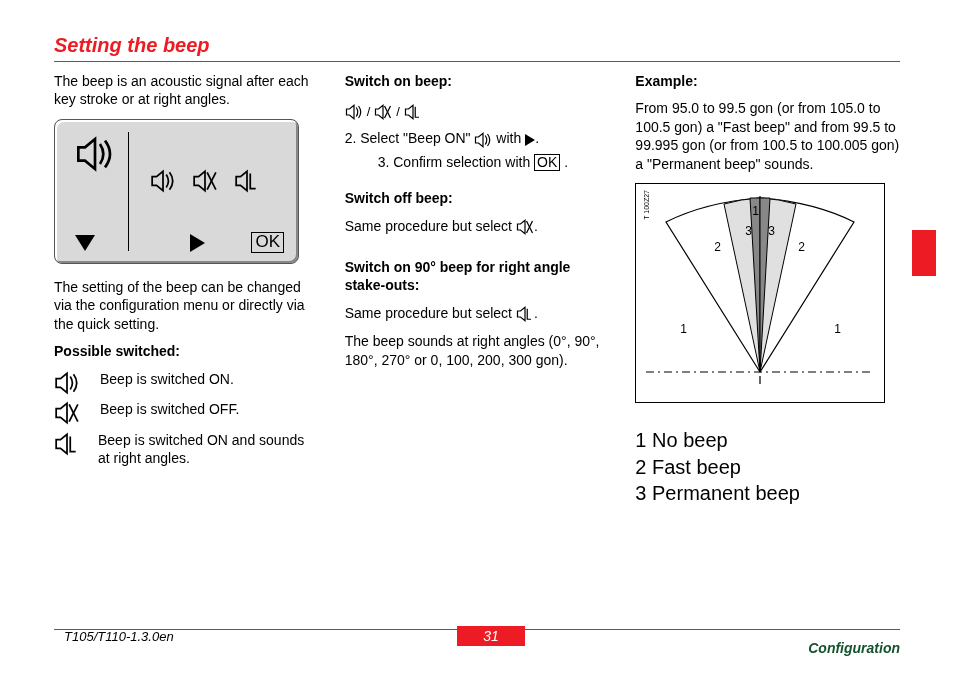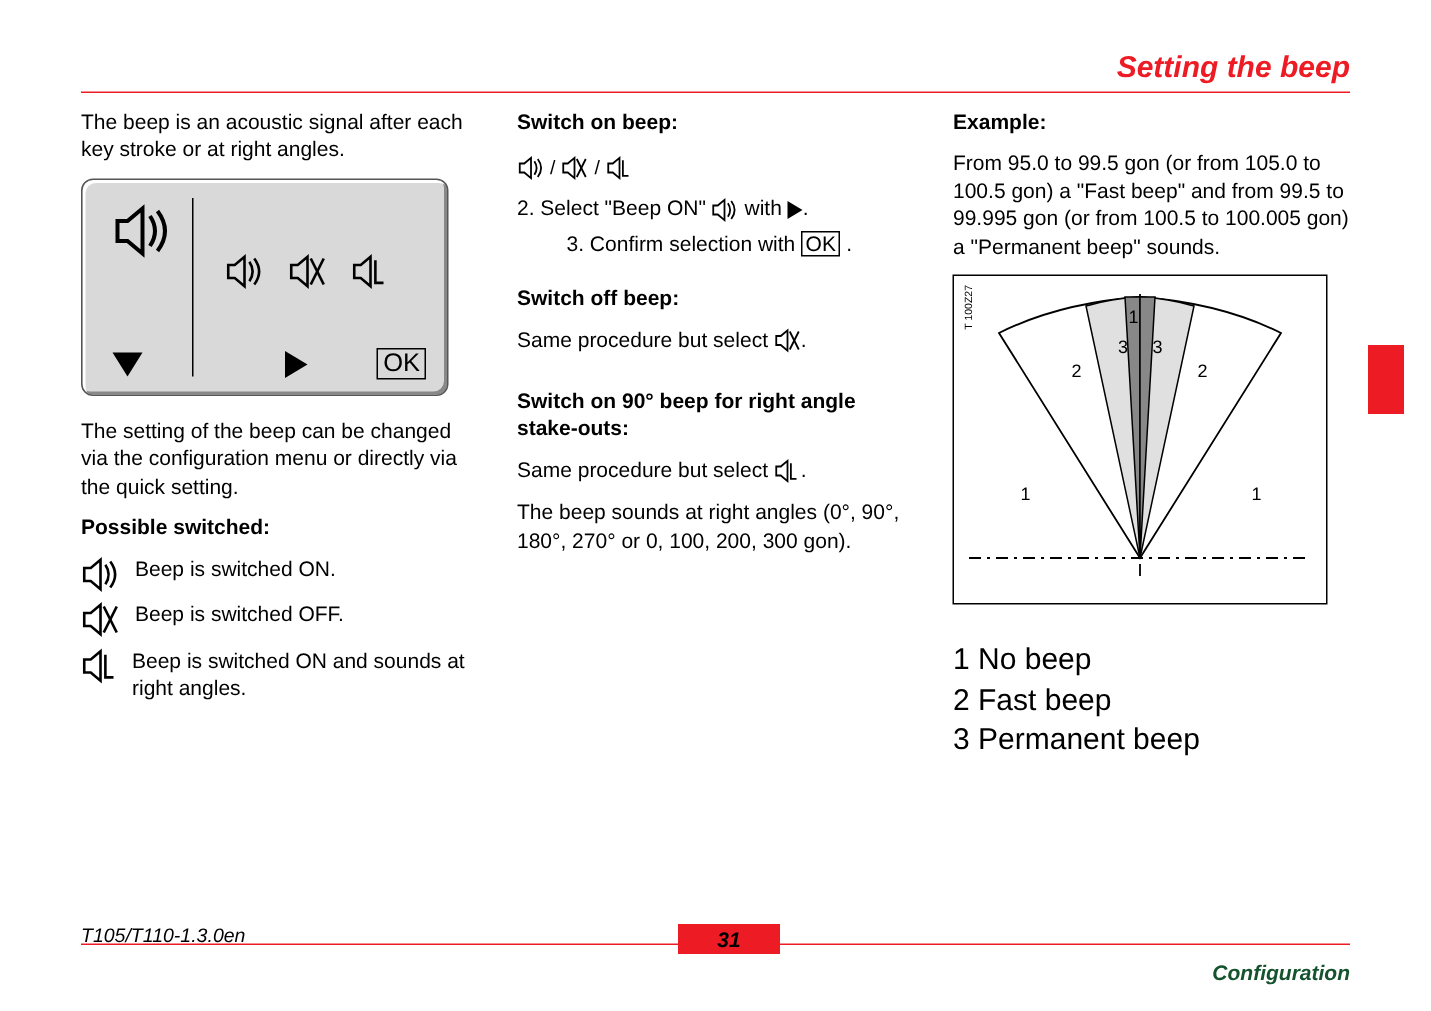--- a/index.html
+++ b/index.html
@@ -17,21 +17,20 @@
     padding: 34px 54px 22px 54px;
     box-sizing: border-box;
     height: 100%;
   }
   .title {
     font-style: italic;
     font-weight: bold;
     color: #ed1c24;
     font-size: 20px;
     margin-bottom: 4px;
-    text-align: right;
   }
   .title-rule {
     border: none;
     border-top: 1px solid #ed1c24;
     margin: 0 0 10px 0;
   }
   .cols {
     display: flex;
     gap: 26px;
   }
@@ -101,21 +100,21 @@
   .tri-right {
     width: 0; height: 0;
     border-top: 9px solid transparent;
     border-bottom: 9px solid transparent;
     border-left: 15px solid #000;
   }
   .b { font-weight: bold; }
   .setting-row {
     display: flex;
     align-items: flex-start;
-    gap: 8px;
+    gap: 18px;
   }
   .setting-row .ico { width: 28px; }
   .inline-icons {
     display: inline-flex;
     gap: 4px;
     vertical-align: middle;
   }
   .inline-icons span.sep {
     font-size: 13px;
   }
@@ -132,38 +131,38 @@
   
   .footer-rule {
     position: absolute;
     left: 54px;
     right: 54px;
     bottom: 44px;
     border-top: 1px solid #ed1c24;
   }
   .footer {
     position: absolute;
-    left: 54px;
+    left: 64px;
     right: 54px;
     bottom: 18px;
     display: flex;
-    align-items: flex-start;
+    align-items: center;
     justify-content: space-between;
     font-size: 14px;
   }
   .footer .doc {
     font-style: italic;
     color: #000;
     font-size: 13px;
   }
   .footer .pg {
     background: #ed1c24;
-    color: #000000;
+    color: #ffffff;
     padding: 2px 26px;
-    font-weight: bold;
+    font-weight: normal;
     font-style: italic;
   }
   .footer .section {
     color: #14532d;
     font-style: italic;
     font-weight: bold;
     margin-top: 24px;
   }
   
   .diagram {

